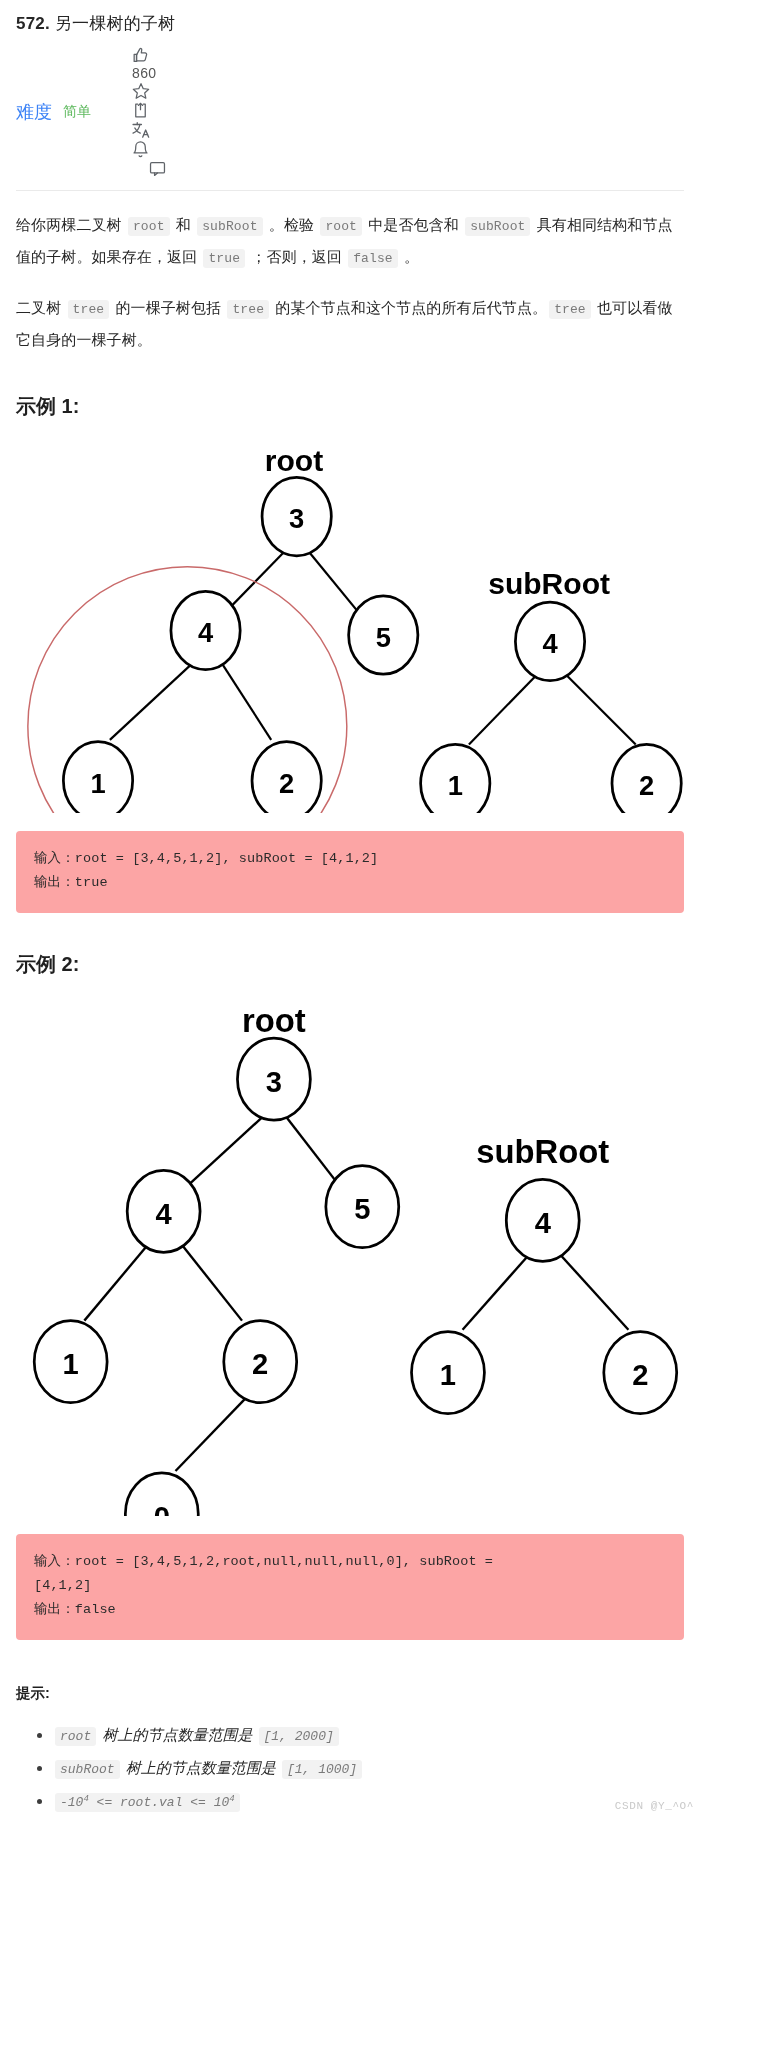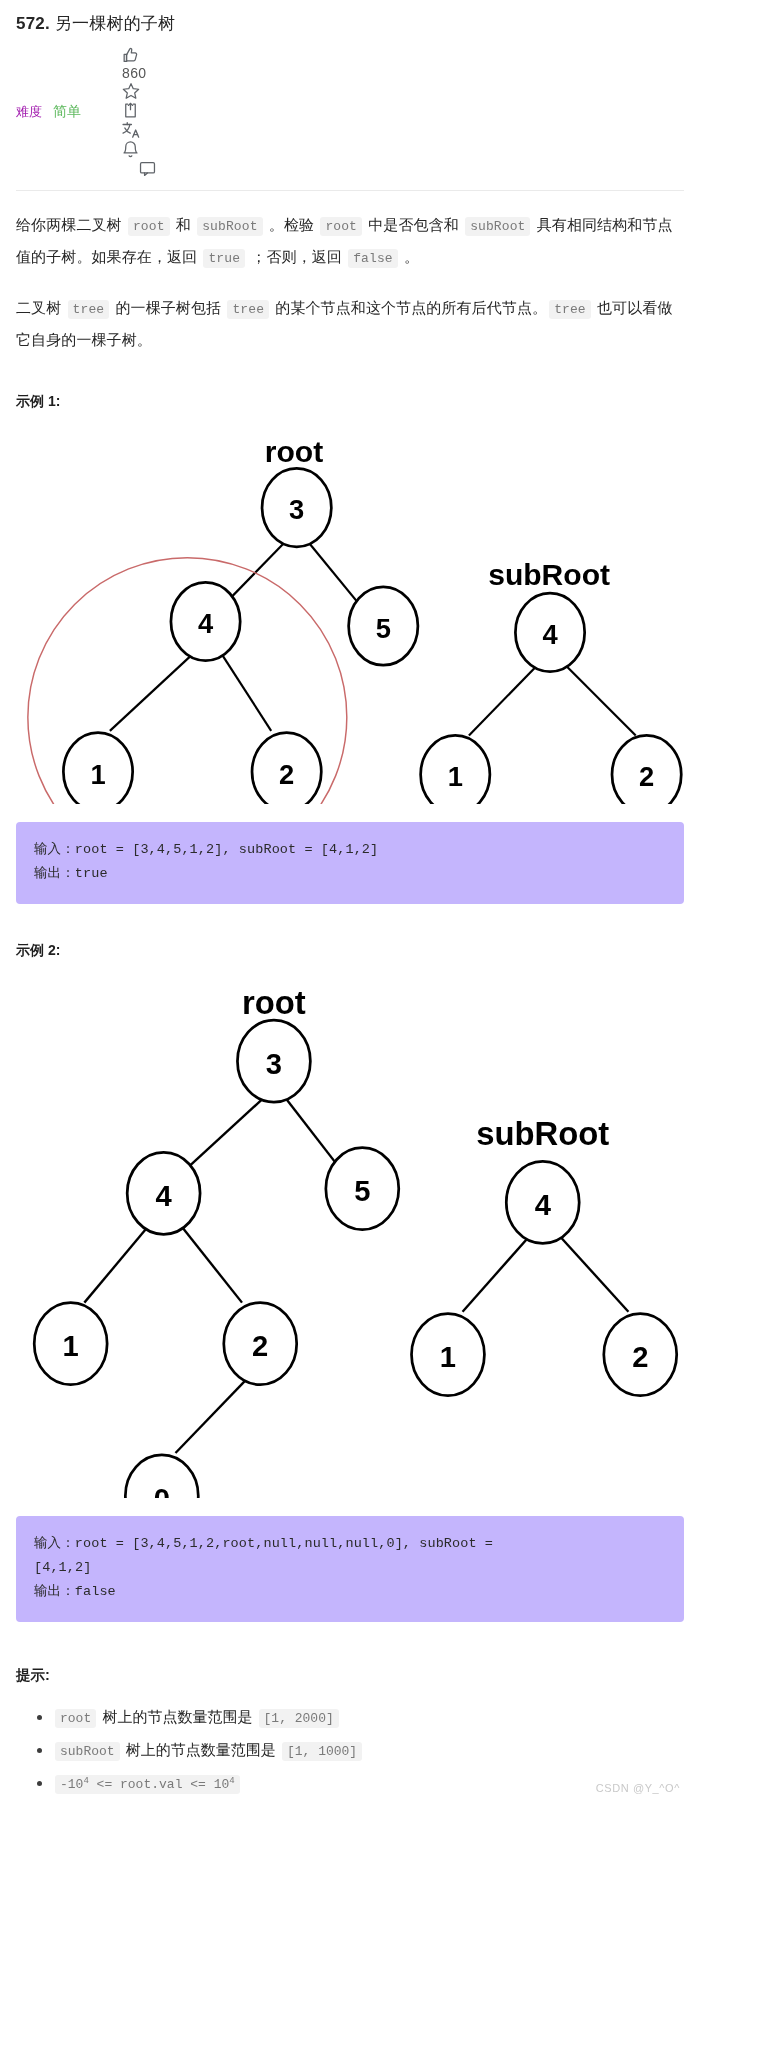--- a/index.html
+++ b/index.html
@@ -32,21 +32,21 @@
   }
   .title .num { font-weight: 700; }
 
   .meta-bar {
     display: flex;
     align-items: center;
     padding: 9px 16px 12px 16px;
     font-size: 14px;
     color: #4a4a4a;
   }
-  .meta-label { color: #a21caf; font-size: 13px; }
+  .meta-label { color: #3b82f6; font-size: 18px; }
   .meta-diff {
     color: #5cb85c;
     font-size: 14px;
     margin-left: 11px;
   }
   .meta-icons {
     display: flex;
     align-items: center;
     margin-left: 34px;
     gap: 0;
@@ -92,37 +92,37 @@
     background: #f2f2f2;
     color: #7a7a7a;
     font-size: 13px;
     padding: 2px 5px;
     border-radius: 3px;
     margin: 0 2px;
     white-space: nowrap;
   }
 
   h4.ex-head {
-    font-size: 14px;
+    font-size: 20px;
     font-weight: 700;
     color: #1f1f1f;
     margin: 38px 0 0 0;
   }
 
   
   .figure {
     position: relative;
     width: 100%;
     margin-top: 10px;
   }
   .figure svg { display: block; width: 100%; height: auto; }
 
   
   pre.codeblock {
-    background: #c4b5fd;
+    background: #fca5a5;
     border-radius: 4px;
     margin: 18px 0 0 0;
     padding: 16px 18px 18px 18px;
     font-family: "Liberation Mono", "DejaVu Sans Mono", monospace;
     font-size: 13.5px;
     line-height: 24px;
     color: #2b2b2b;
     white-space: pre-wrap;
     word-break: break-word;
     letter-spacing: 0.1px;
@@ -132,20 +132,21 @@
   h4.hints-head {
     font-size: 14.5px;
     font-weight: 700;
     color: #1f1f1f;
     margin: 44px 0 16px 0;
   }
   ul.hints {
     margin: 16px 0 0 0;
     padding-left: 37px;
     list-style: none;
+    font-style: italic;
   }
   ul.hints li {
     position: relative;
     font-size: 15px;
     line-height: 31px;
     color: #262626;
   }
   ul.hints li::before {
     content: "";
     position: absolute;
@@ -154,26 +155,26 @@
     width: 5px;
     height: 5px;
     border-radius: 50%;
     background: #3d3d3d;
   }
   ul.hints code.inline { font-size: 13px; }
   sup { font-size: 9px; vertical-align: super; line-height: 0; }
 
   .watermark {
     position: absolute;
-    right: 20px;
+    right: 6px;
     bottom: 6px;
     font-size: 11px;
     color: #c9c9c9;
     letter-spacing: 0.6px;
-    font-family: Liberation Sans, sans-serif;
+    font-family: Liberation Mono, monospace;
   }
 
   
   .nodeText { font-family: "Liberation Sans", sans-serif; font-weight: 700; }
   .treeLabel { font-family: "Liberation Sans", sans-serif; font-weight: 700; }
 </style>
 </head>
 <body>
 
 <div class="page">

